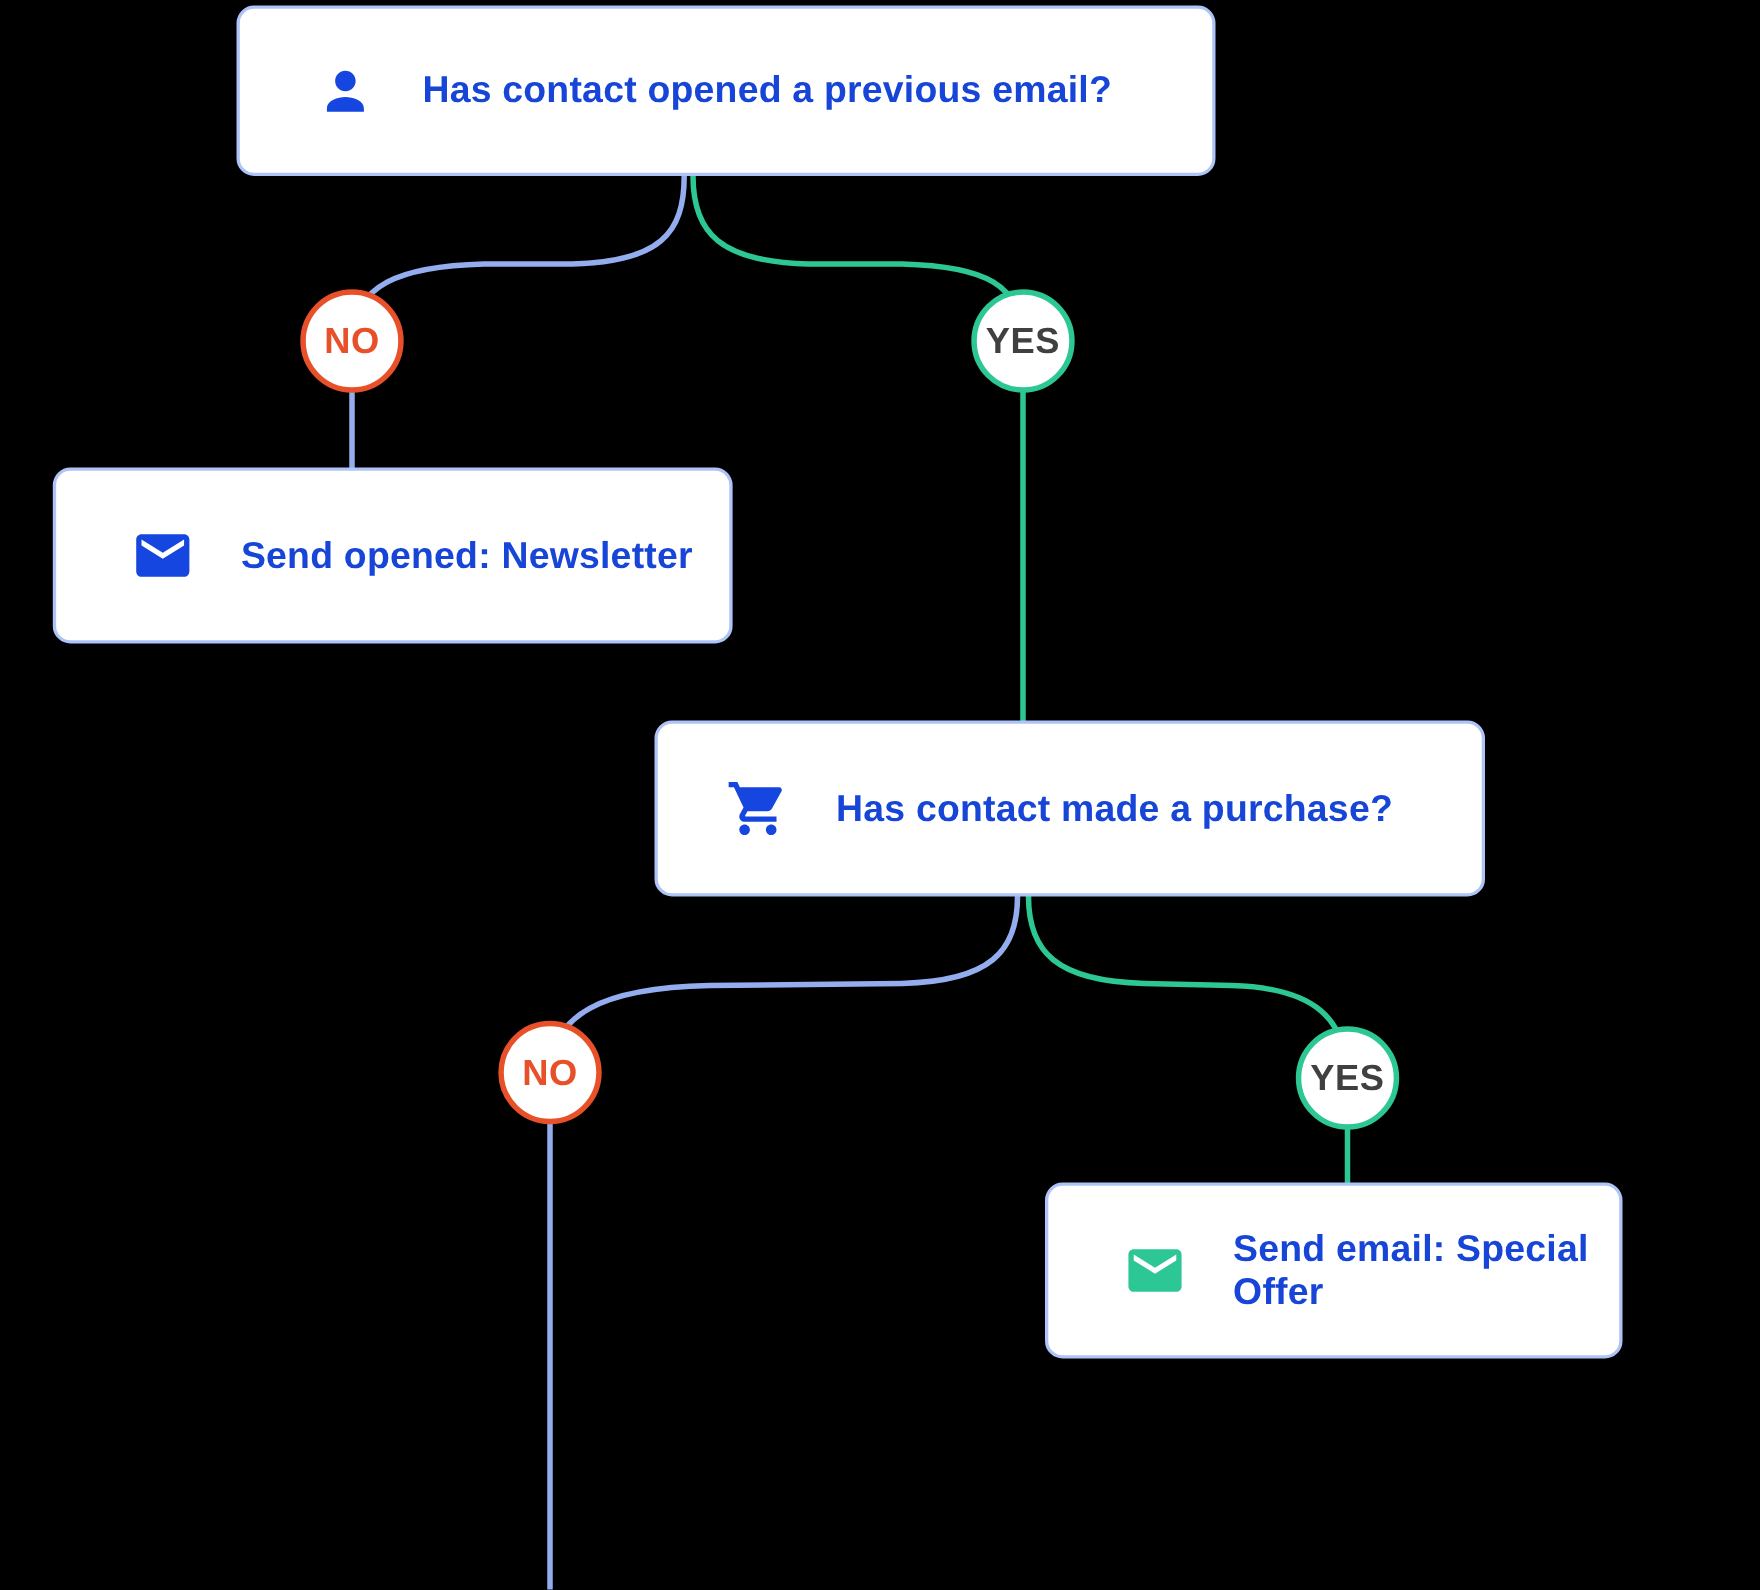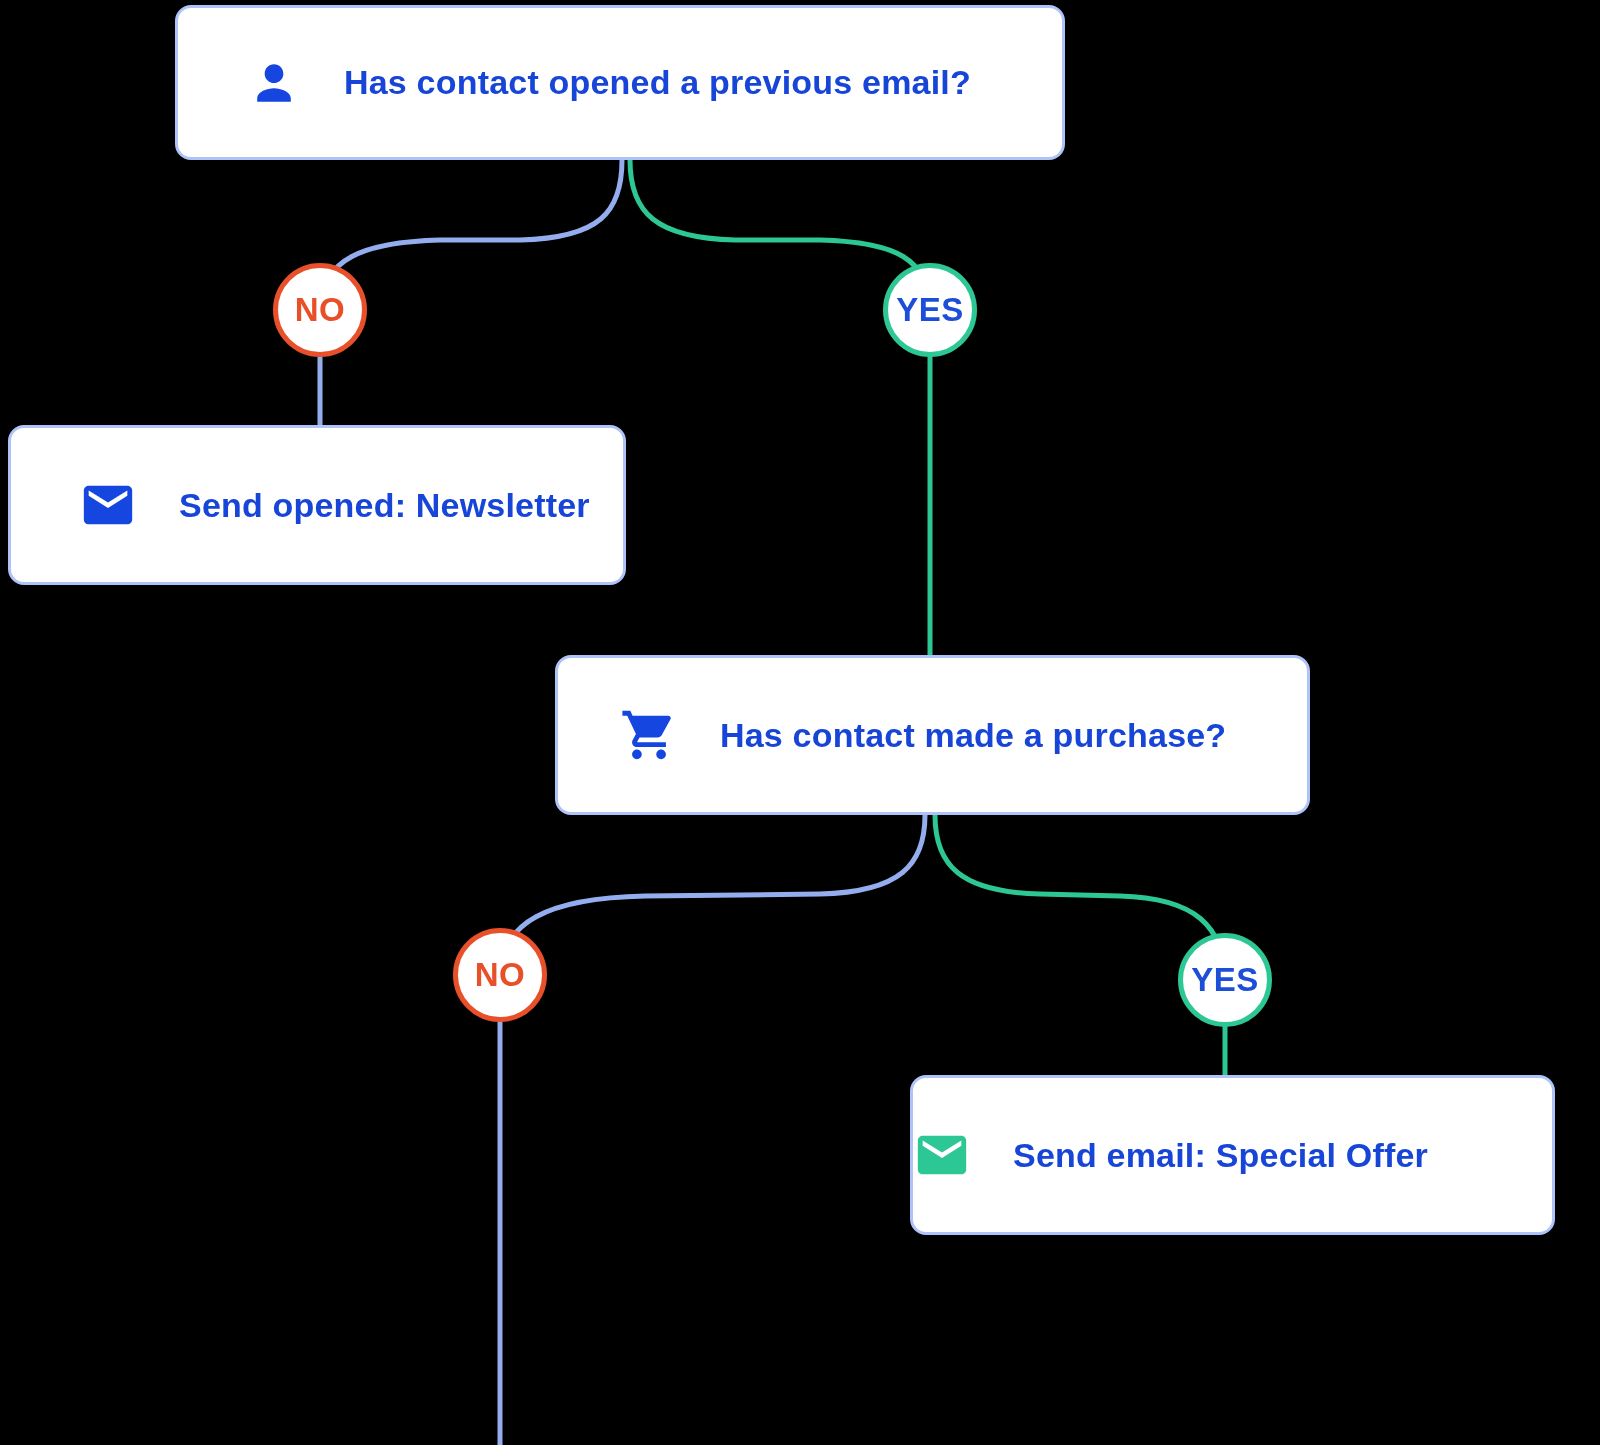--- a/index.html
+++ b/index.html
@@ -22,53 +22,54 @@
   }
   .node {
     position: absolute;
     z-index: 2;
     display: flex;
     align-items: center;
     background: #ffffff;
     border: 3px solid #aec3f7;
     border-radius: 16px;
     gap: 42px;
+    margin-left: 40px;
   }
   .node .label {
     color: #1745d8;
     font-size: 34px;
     font-weight: 700;
     letter-spacing: 0.2px;
   }
   .node .nicon { flex: 0 0 auto; display: flex; align-items: center; justify-content: center; }
   .nicon svg { display: block; }
   .icon-blue { fill: #1646e0; }
   .icon-green { fill: #2cc795; }
 
   #node-q1 { left: 175px; top: 5px;    width: 890px; height: 155px; padding-left: 68px; }
   #node-a1 { left: 8px;   top: 425px;  width: 618px; height: 160px; padding-left: 68px; }
   #node-q2 { left: 555px; top: 655px;  width: 755px; height: 160px; padding-left: 62px; }
-  #node-a2 { left: 910px; top: 1075px; width: 645px; height: 160px; }
+  #node-a2 { left: 910px; top: 1075px; width: 525px; height: 160px; padding-left: 68px; }
 
   .badge {
     position: absolute;
     z-index: 3;
     width: 94px;
     height: 94px;
     border-radius: 50%;
     background: #ffffff;
     display: flex;
     align-items: center;
     justify-content: center;
     font-size: 33px;
     font-weight: 700;
     letter-spacing: 0.5px;
   }
   .badge.no  { border: 5px solid #e8502a; color: #e8502a; }
-  .badge.yes { border: 5px solid #2cc795; color: #1d4ed8; }
+  .badge.yes { border: 5px solid #2cc795; color: #404040; }
 
   #badge-no1  { left: 273px;  top: 263px; }
   #badge-yes1 { left: 883px;  top: 263px; }
   #badge-no2  { left: 453px;  top: 928px; }
   #badge-yes2 { left: 1178px; top: 933px; }
 
   .edge-no  { stroke: #93adef; }
   .edge-yes { stroke: #2cc795; }
   .edge { stroke-width: 5; fill: none; stroke-linecap: round; }
 </style>

